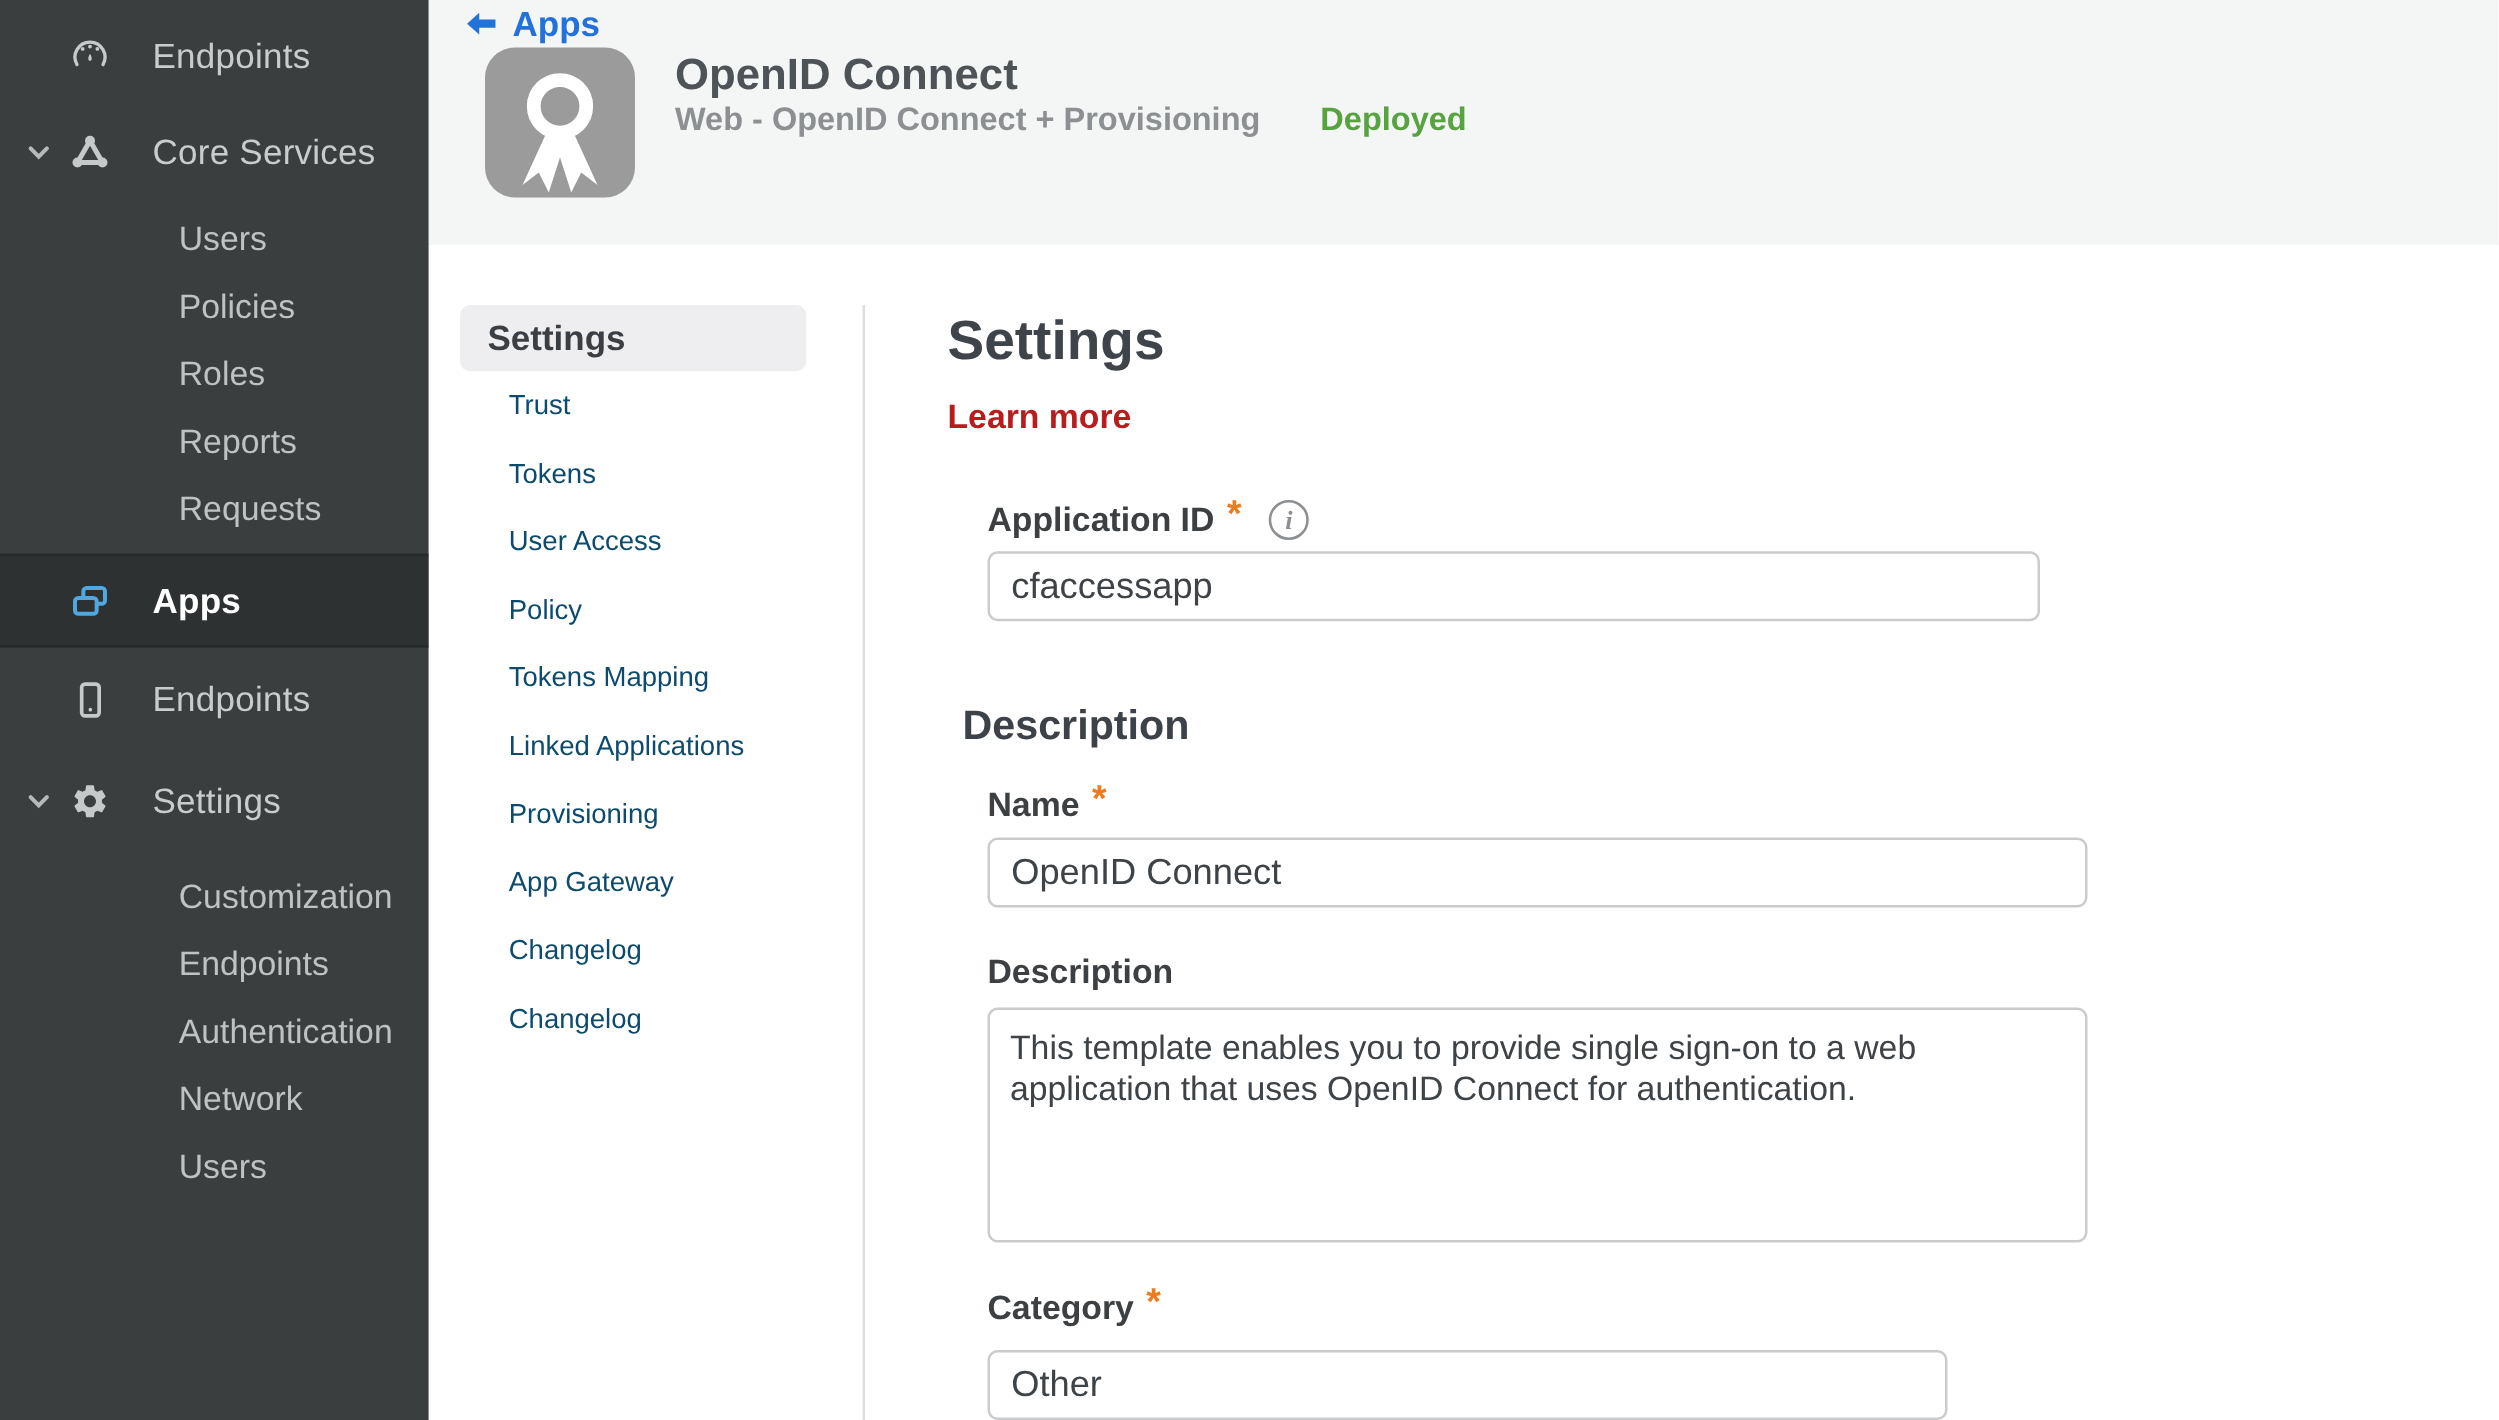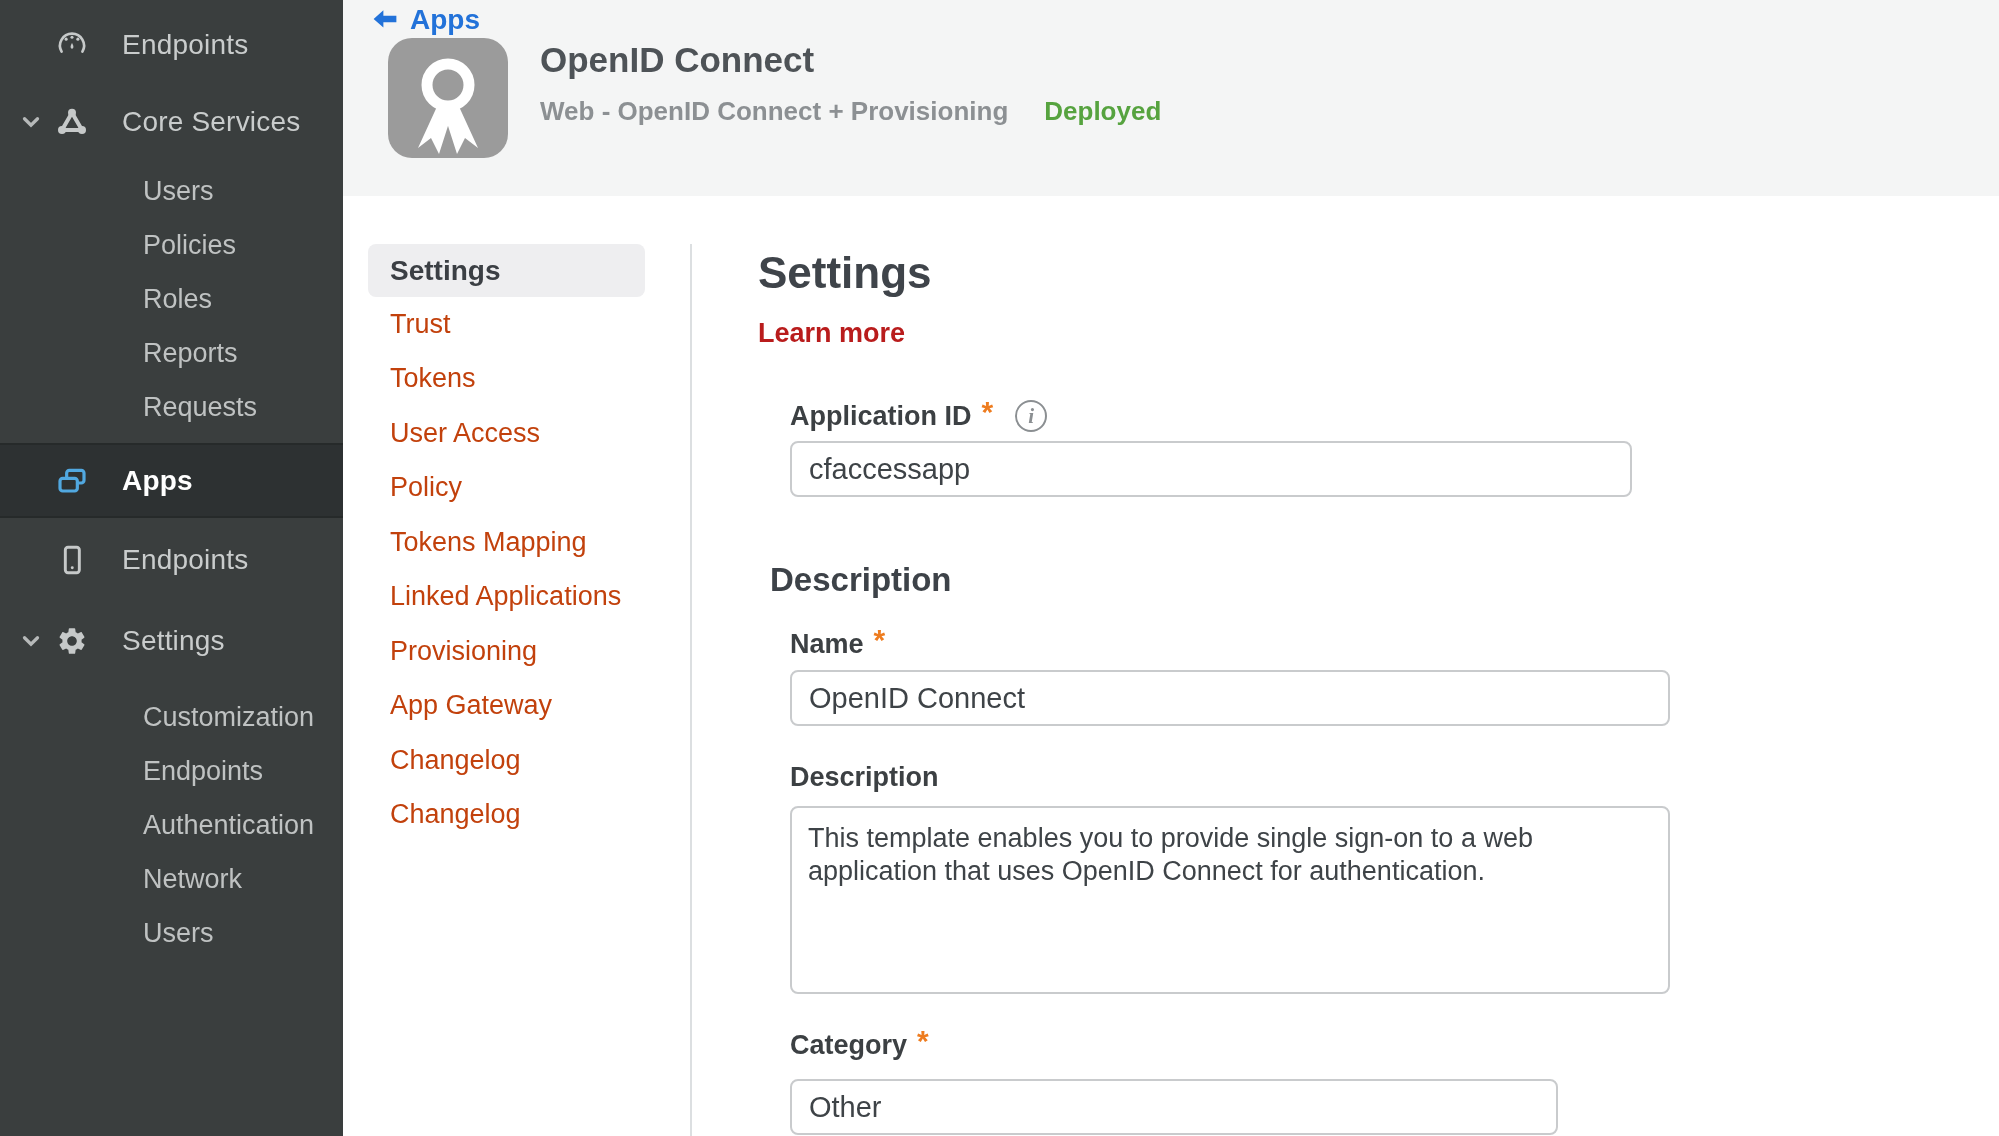--- a/index.html
+++ b/index.html
@@ -65,21 +65,21 @@
   }
   .back-link svg { width:30px; height:26px; fill:#2272d9; }
   .app-badge {
     position:absolute; left:45px; top:38px;
     width:120px; height:120px; border-radius:24px;
     background:#9b9b9b;
   }
   .app-badge svg { width:120px; height:120px; }
   .hdr-text { position:absolute; left:197px; top:40px; }
   .app-title { font-size:35px; font-weight:bold; color:#4e5357; }
-  .hdr-sub-row { margin-top:16px; display:flex; align-items:center; gap:36px; }
+  .hdr-sub-row { display:flex; align-items:center; gap:48px; }
   .app-subtitle { font-size:26px; font-weight:bold; color:#8c9093; }
   .status-badge { font-size:26px; font-weight:bold; color:#56a33f; }
   .actions-row { margin-top:18px; display:flex; align-items:center; gap:14px; cursor:pointer; }
   .actions-label { font-size:27px; font-weight:bold; color:#2272d9; }
   .caret-down {
     width:0; height:0;
     border-left:16px solid transparent; border-right:16px solid transparent;
     border-top:19px solid #454a4d;
   }
 
@@ -95,21 +95,21 @@
   .subnav-pill {
     margin-left:25px; width:277px; height:53px;
     background:#eeeef0; border-radius:8px;
     display:flex; align-items:center;
     font-size:28px; font-weight:bold; color:#3b3f44;
     padding-left:22px; cursor:pointer;
   }
   .subnav-list { margin-top:0; }
   .subnav-item {
     height:54.5px; display:flex; align-items:center;
-    padding-left:47px; font-size:27px; color:#c2410c; cursor:pointer;
+    padding-left:64px; font-size:22px; color:#0c4a6e; cursor:pointer;
   }
   .subnav-item:first-child { margin-top:0; }
 
   
   .content { flex:1; padding:52px 0 0 66px; }
   .page-title { font-size:44px; font-weight:bold; color:#3f444a; }
   .learn-more { display:inline-block; margin-top:20px; font-size:27px; font-weight:bold; color:#b91c1c; cursor:pointer; text-decoration:none; }
 
   .field-label { font-size:27px; font-weight:bold; color:#3c4043; display:flex; align-items:center; }
   .req { color:#ee7c1f; font-size:30px; font-weight:bold; margin-left:10px; position:relative; top:-4px; }

